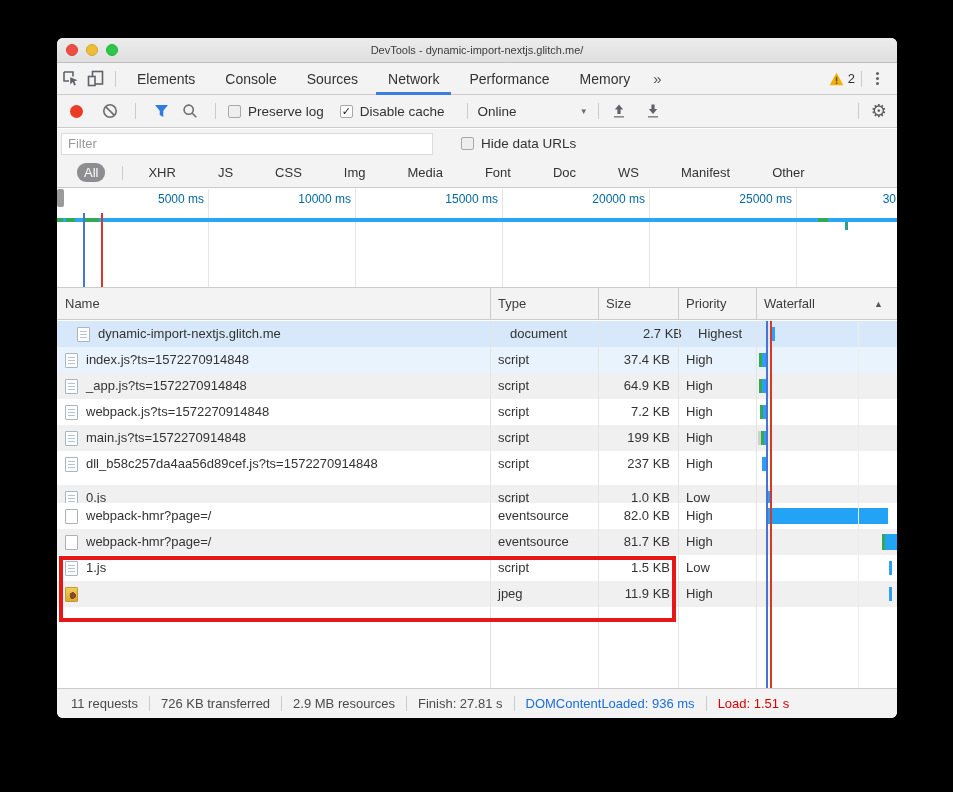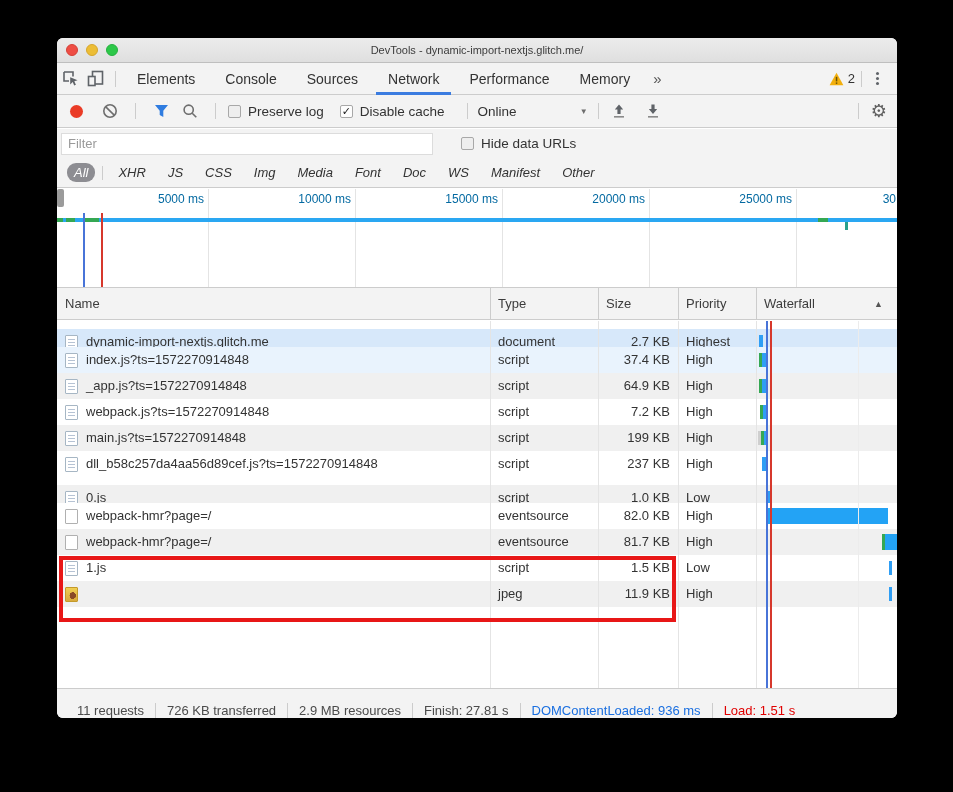--- a/index.html
+++ b/index.html
@@ -47,21 +47,21 @@
   
   .filterrow{position:absolute;left:0;top:91px;width:100%;height:29px;background:#f3f3f3;
              display:flex;align-items:center;box-sizing:border-box;padding-left:4px;}
   .filter-input{width:372px;height:22px;border:1px solid #dcdcdc;background:#fff;font-size:13px;
                 padding:0 6px;outline:none;font-family:"Liberation Sans",sans-serif;color:#333;box-sizing:border-box;}
   .filter-input::placeholder{color:#9a9a9a;}
   .hide-urls{display:flex;align-items:center;margin-left:28px;}
   
   .pillsrow{position:absolute;left:0;top:120px;width:100%;height:30px;background:#f3f3f3;border-bottom:1px solid #ccc;
             display:flex;align-items:center;box-sizing:border-box;padding-left:7px;font-size:13px;color:#333;}
-  .pill{padding:2px 8px;margin:0 3px;flex:0 0 auto;font-style:italic;}
+  .pill{padding:2px 8px;margin:0 13px;flex:0 0 auto;}
   .pill.active{background:#8d8d92;color:#fff;border-radius:9px;padding:2px 7px;}
   .pill-div{width:1px;height:14px;background:#ccc;margin:0 4px;flex:0 0 auto;}
   
   .overview{position:absolute;left:0;top:151px;width:100%;height:99px;background:#fff;border-bottom:1px solid #ccc;box-sizing:border-box;}
   .ov-grid{position:absolute;top:0;bottom:0;width:1px;background:#e4e4e4;}
   .tick-label{position:absolute;top:3px;font-size:12px;color:#0369a1;}
   .ov-handle{position:absolute;left:0;top:0;width:7px;height:18px;background:#9b9b9b;border-radius:2px;}
   .ov-bar{position:absolute;left:0;top:29px;width:100%;height:4px;background:#2aa7f2;}
   .ov-green{position:absolute;top:29px;height:4px;background:#35a853;}
   .ov-hang{position:absolute;top:33px;width:3px;height:8px;background:#2aa08a;}
@@ -90,21 +90,21 @@
       background:repeating-linear-gradient(#b6c3d4 0 1px,transparent 1px 3px);}
   .blank-icon{width:11px;height:13px;background:#fff;border:1px solid #b0b0b0;border-radius:1px;flex:0 0 auto;}
   .img-icon{width:11px;height:13px;border:1px solid #c49a2a;border-radius:1px;flex:0 0 auto;
       background:radial-gradient(circle at 62% 58%, #8a4a26 0 32%, transparent 33%),linear-gradient(#f0cf52,#d8a93c);}
   .marker-line{position:absolute;top:0;bottom:0;width:2px;z-index:3;}
   .body-grid{position:absolute;top:0;bottom:0;width:1px;background:#ececec;}
   .annotation-box{position:absolute;left:2px;top:518px;width:617px;height:66px;box-sizing:border-box;
       border:4px solid #e81717;z-index:10;pointer-events:none;}
   
   .statusbar{position:absolute;left:0;top:650px;width:100%;height:30px;background:#f3f3f3;border-top:1px solid #ccc;
-      box-sizing:border-box;display:flex;align-items:flex-end;font-size:13px;color:#4b4b4b;padding-left:20px;}
+      box-sizing:border-box;display:flex;align-items:center;font-size:13px;color:#4b4b4b;padding-left:14px;}
   .sb-div{width:1px;height:15px;background:#ccc;margin:0 11px;}
   svg{display:block;}
 </style>
 </head>
 <body>
 
 <div class="window">
 
   <div class="titlebar">
     <div class="traffic">
@@ -266,21 +266,21 @@
       <span class="hcell" style="left: 541px;">Size</span>
       <div class="col-sep" style="left: 541px; background: rgb(204, 204, 204);"></div>
       <span class="hcell" style="left: 621px;">Priority</span>
       <div class="col-sep" style="left: 621px; background: rgb(204, 204, 204);"></div>
       <span class="hcell" style="left: 699px;">Waterfall</span>
       <div class="col-sep" style="left: 699px; background: rgb(204, 204, 204);"></div>
       <span class="sort-arrow">▲</span>
     </div>
 
   <div class="tbody" id="tbody">
-      <div class="row bg-bsel" style="top: 8px;">
+      <div class="row bg-bsel" style="top: 0px; padding-left: 12px;">
         <div class="cell name">
           <span class="doc-icon"></span>
           <span>dynamic-import-nextjs.glitch.me</span>
         </div>
         <div class="cell type">document</div>
         <div class="cell size">2.7 KB</div>
         <div class="cell priority">Highest</div>
         <div class="cell waterfall">
           <div class="wseg" style="left: 3px; width: 4px; height: 14px; top: 6px; background: rgb(47, 158, 244);"></div>
         </div>

